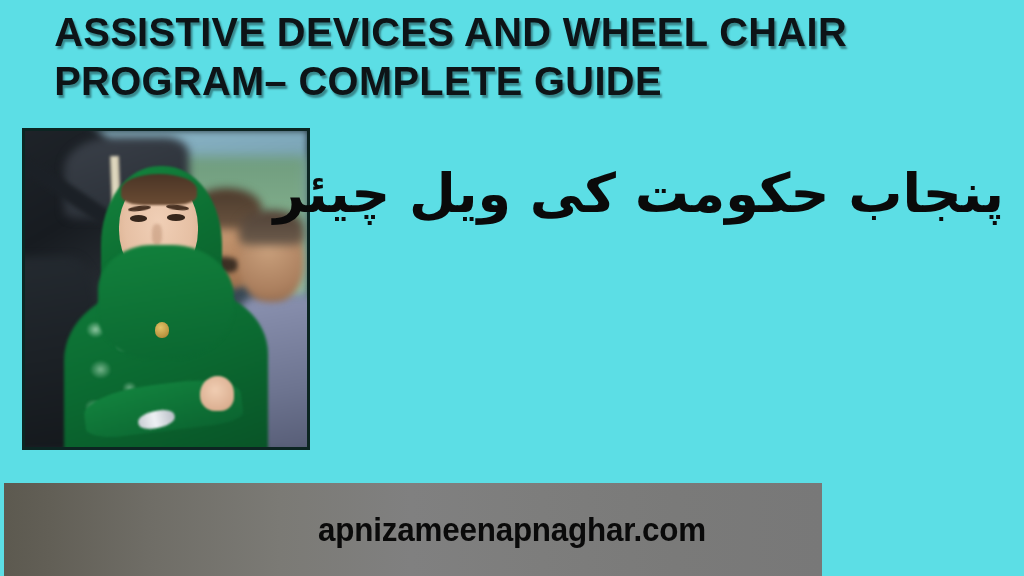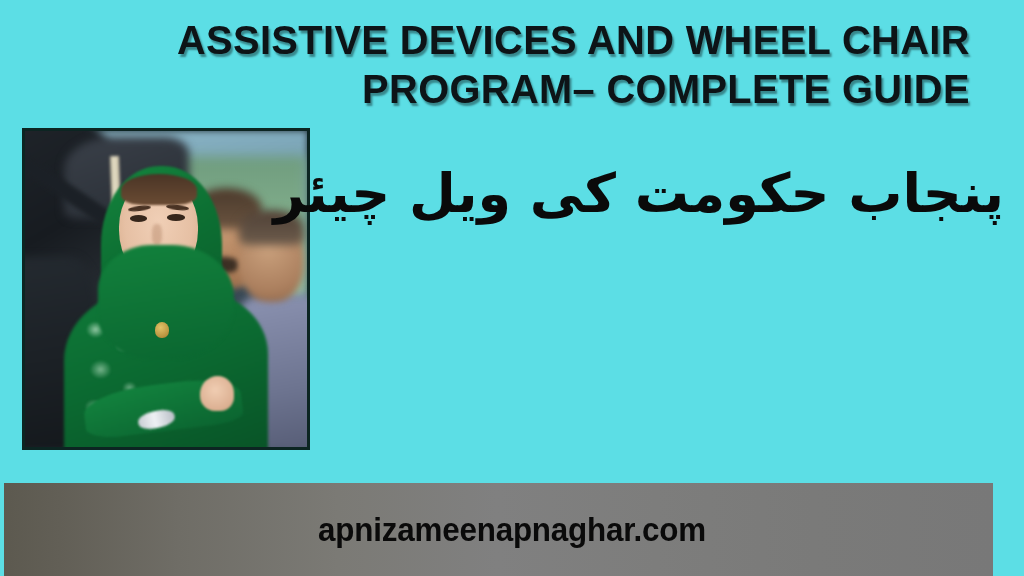--- a/index.html
+++ b/index.html
@@ -15,23 +15,23 @@
     height: 576px;
     overflow: hidden;
     background: #5CDEE5;
     font-family: "Liberation Sans", sans-serif;
   }
 
   
   .title-block {
     position: absolute;
     left: 0;
-    top: 16px;
+    top: 8px;
     width: 1024px;
-    text-align: right;
+    text-align: left;
     padding: 0 40px;
     box-sizing: border-box;
   }
 
   .title-line {
     display: block;
     font-family: "Liberation Sans Narrow", "Liberation Sans", sans-serif;
     font-weight: 700;
     font-size: 41px;
     line-height: 49px;
@@ -386,21 +386,21 @@
   .urdu-line-2 {
     font-size: 54px;
     line-height: 120px;
   }
 
   
   .footer-bar {
     position: absolute;
     left: 0;
     bottom: 0;
-    width: 993px;
+    width: 822px;
     height: 93px;
     background: linear-gradient(90deg,
         #5c594f 0%,
         #625f56 6%,
         #6f6d66 18%,
         #7b7a75 34%,
         #808080 50%,
         #7d7d7c 66%,
         #7a7a79 82%,
         #787878 100%);

